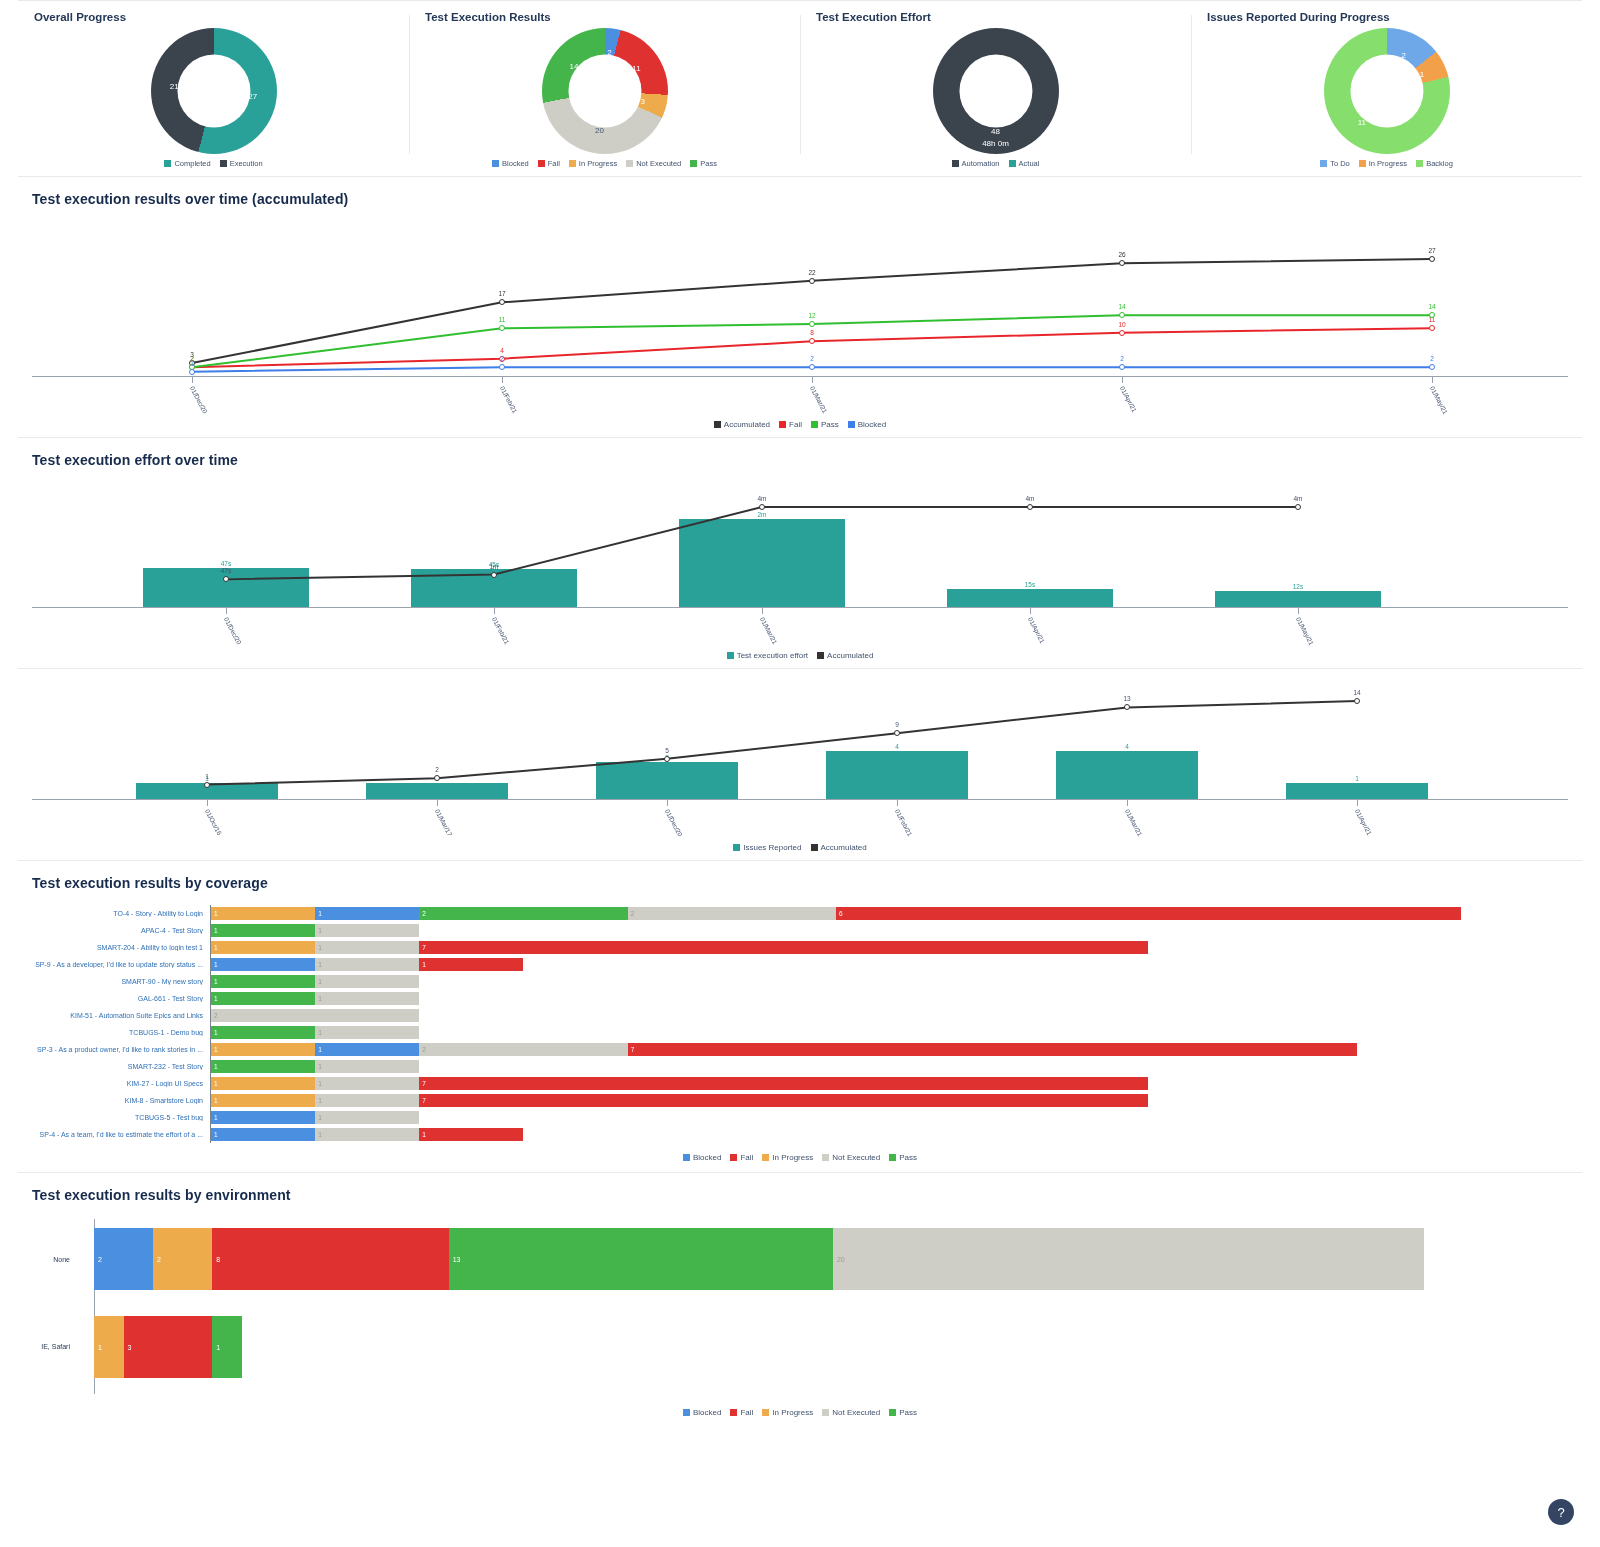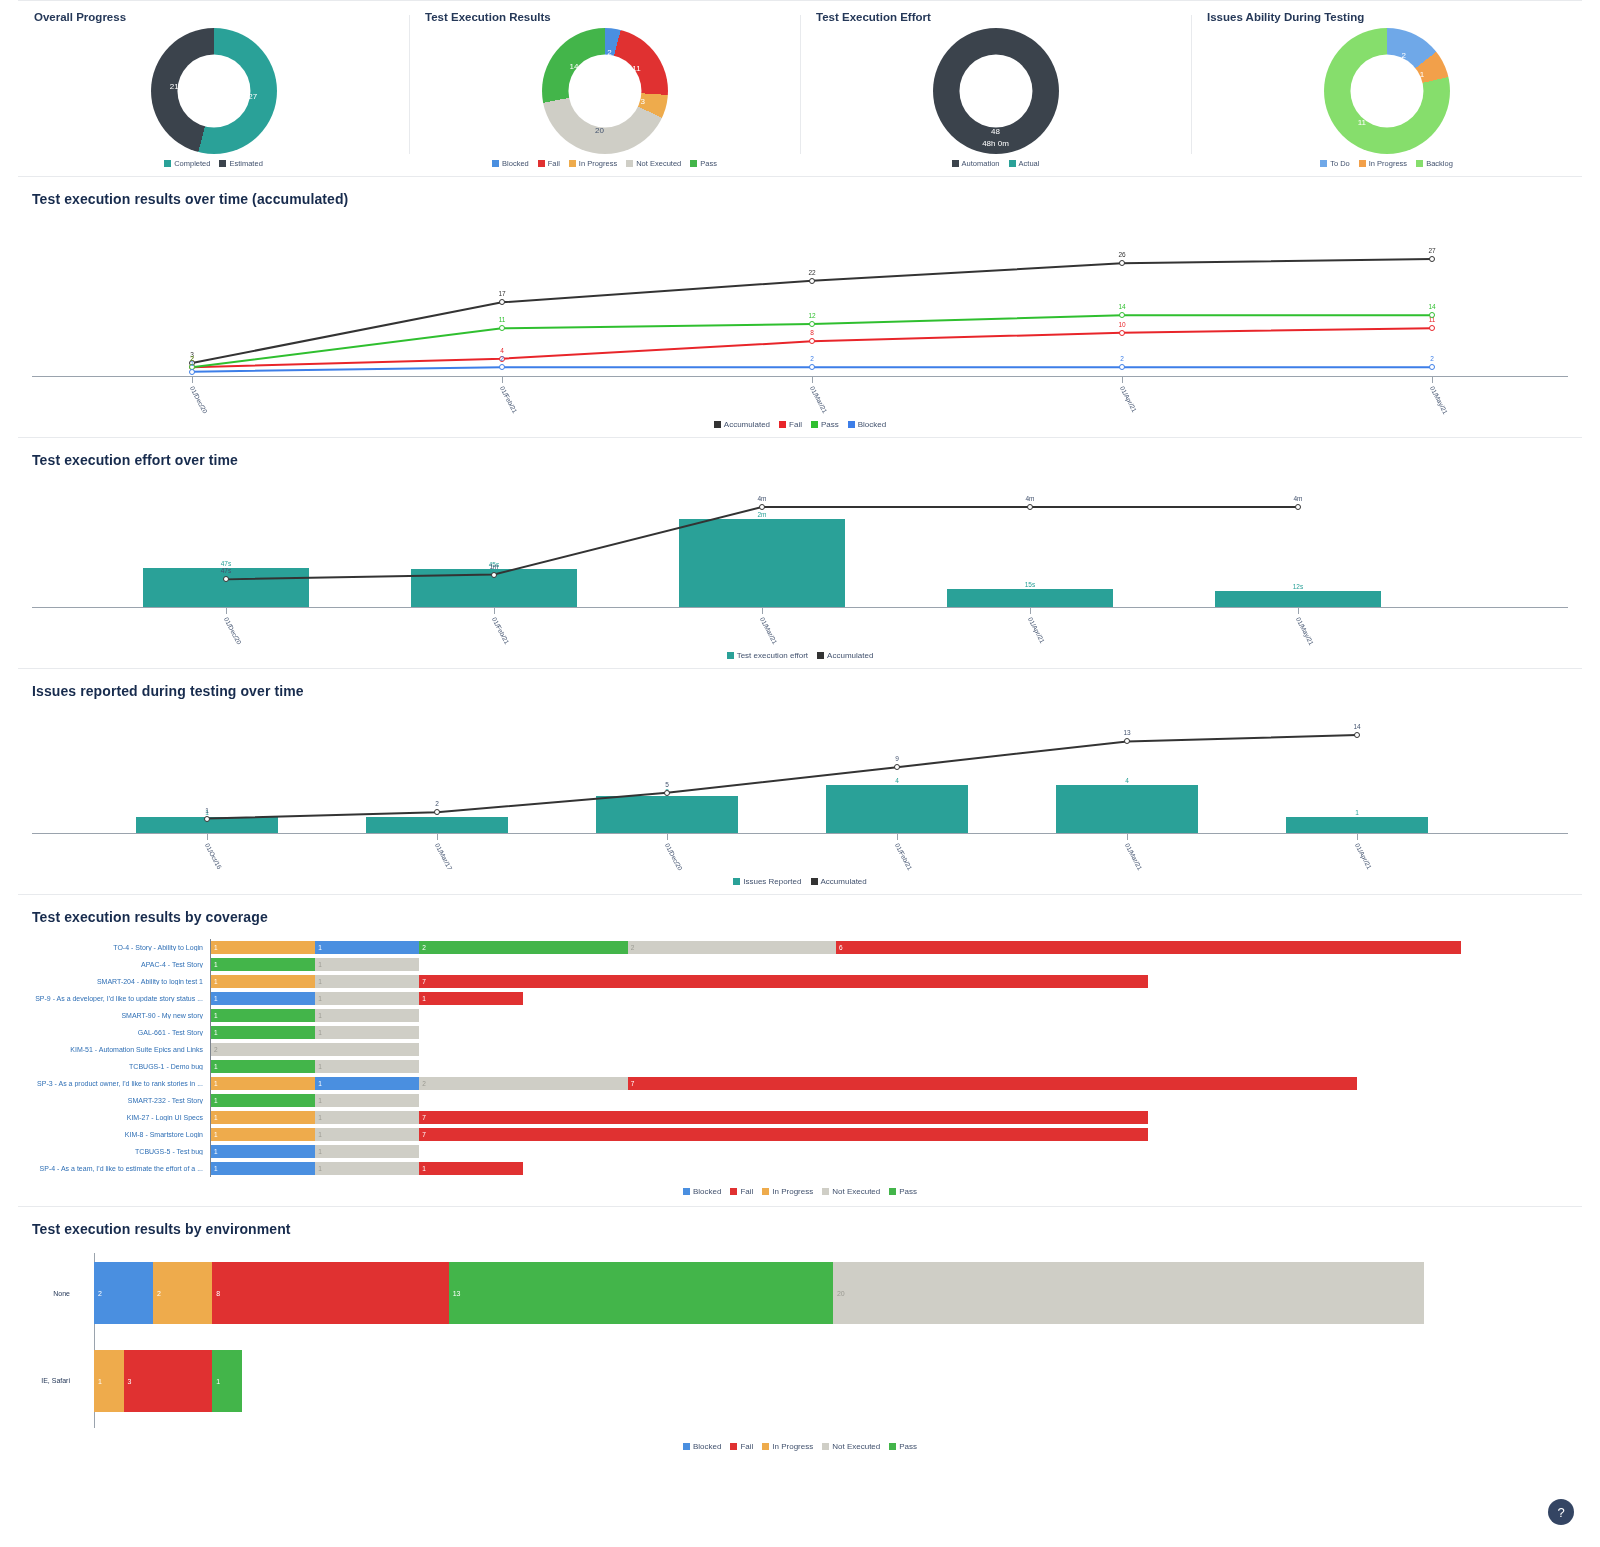--- a/index.html
+++ b/index.html
@@ -92,21 +92,21 @@
               <div class="dlabel" style="left:18.89799150641121%;top:46.07090259857935%;">21</div>
             </div>
           </div>
           <div class="legend">
             <div class="li">
               <span class="swatch" style="background:#2aa198"></span>
               <span>Completed</span>
             </div>
             <div class="li">
               <span class="swatch" style="background:#3b434c"></span>
-              <span>Estimated</span>
+              <span>Execution</span>
             </div>
           </div>
         </div>
         <div class="donut-cell">
           <div class="small-title">Test Execution Results</div>
           <div class="donut-wrap">
             <div class="donut" style="background:conic-gradient(#4a8fe0 0deg 14.4deg,#e03131 14.4deg 93.60000000000001deg,#eeab4c 93.60000000000001deg 115.2deg,#cfcec6 115.2deg 259.2deg,#43b54a 259.2deg 360deg);">
               <div class="hole"></div>
               <div class="dlabel" style="left:53.92909740142065%;top:18.89799150641121%;">2</div>
               <div class="dlabel" style="left:75.36204069667494%;top:31.573398836862946%;">11</div>
@@ -152,21 +152,21 @@
               <span class="swatch" style="background:#3b434c"></span>
               <span>Automation</span>
             </div>
             <div class="li">
               <span class="swatch" style="background:#2aa198"></span>
               <span>Actual</span>
             </div>
           </div>
         </div>
         <div class="donut-cell">
-          <div class="small-title">Issues Ability During Testing</div>
+          <div class="small-title">Issues Reported During Progress</div>
           <div class="donut-wrap">
             <div class="donut" style="background:conic-gradient(#6fa8e8 0deg 51.42857142857142deg,#f2a04a 51.42857142857142deg 77.14285714285714deg,#86de6c 77.14285714285714deg 360deg);">
               <div class="hole"></div>
               <div class="dlabel" style="left:63.60191086916154%;top:21.755341045916225%;">2</div>
               <div class="dlabel" style="left:78.24465895408377%;top:36.39808913083846%;">1</div>
               <div class="dlabel" style="left:30.454089544904797%;top:74.50979647419618%;">11</div>
             </div>
           </div>
           <div class="legend">
             <div class="li">
@@ -311,21 +311,20 @@
           <span>Test execution effort</span>
         </div>
         <div class="li">
           <span class="swatch" style="background:#333333"></span>
           <span>Accumulated</span>
         </div>
       </div>
   </div>
 
   <div class="panel">
-    <div class="panel-title">Issues reported during testing over time</div>
     <div class="chart-area" id="issues-chart" style="height:170px;">
         <div class="axis-x" style="top:130px;"></div>
         <div class="tick" style="left:175px;top:130px;"></div>
         <div class="xlab" style="left:178px;top:139px;">01/Oct/16</div>
         <div class="tick" style="left:405px;top:130px;"></div>
         <div class="xlab" style="left:408px;top:139px;">01/Mar/17</div>
         <div class="tick" style="left:635px;top:130px;"></div>
         <div class="xlab" style="left:638px;top:139px;">01/Dec/20</div>
         <div class="tick" style="left:865px;top:130px;"></div>
         <div class="xlab" style="left:868px;top:139px;">01/Feb/21</div>

